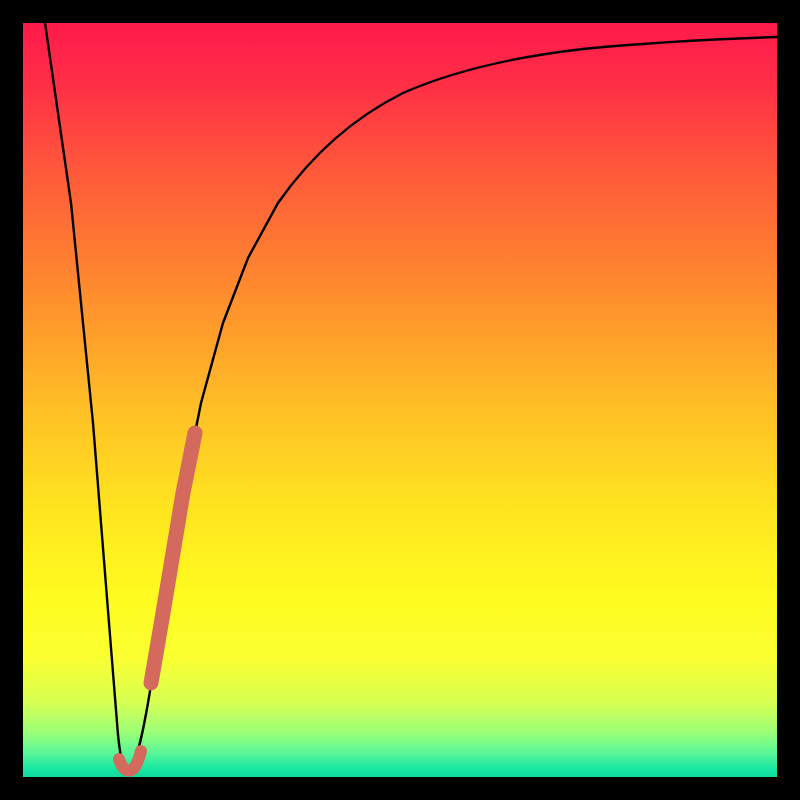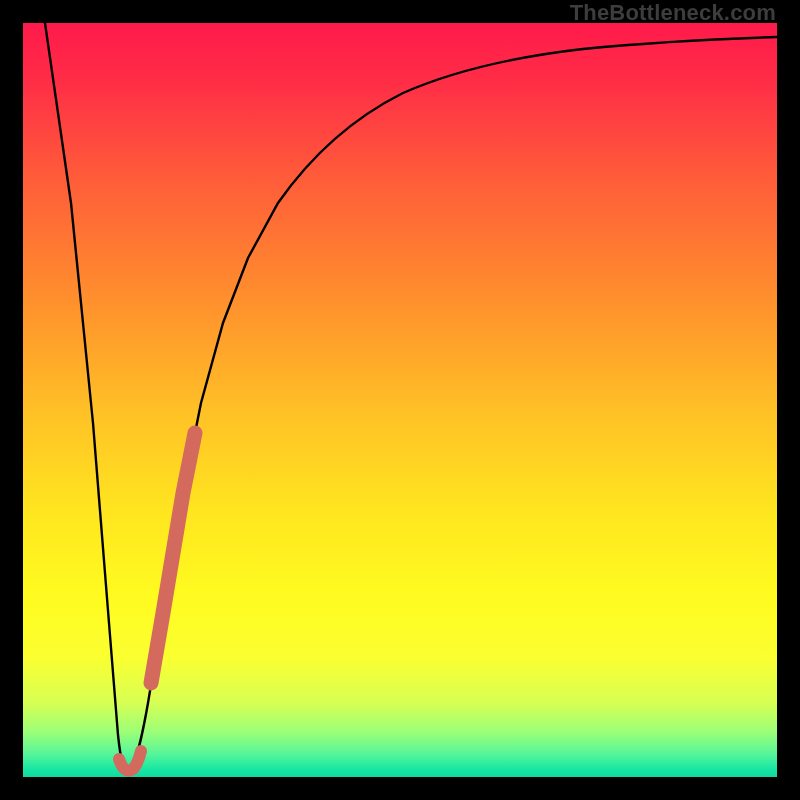--- a/index.html
+++ b/index.html
@@ -90,14 +90,13 @@
            L 140 590
            L 160 470
            L 172 410" fill="none" stroke="#d46a5e" stroke-width="15" stroke-linecap="round"></path>
 
       <path d="M 96 736
            C 99 746, 104 750, 110 746
            C 114 742, 116 736, 118 728" fill="none" stroke="#d46a5e" stroke-width="12" stroke-linecap="round"></path>
     </svg>
   </div>
 
-  <div class="watermark">TheBottleneck.com</div>
 </div>
 
 </body></html>

